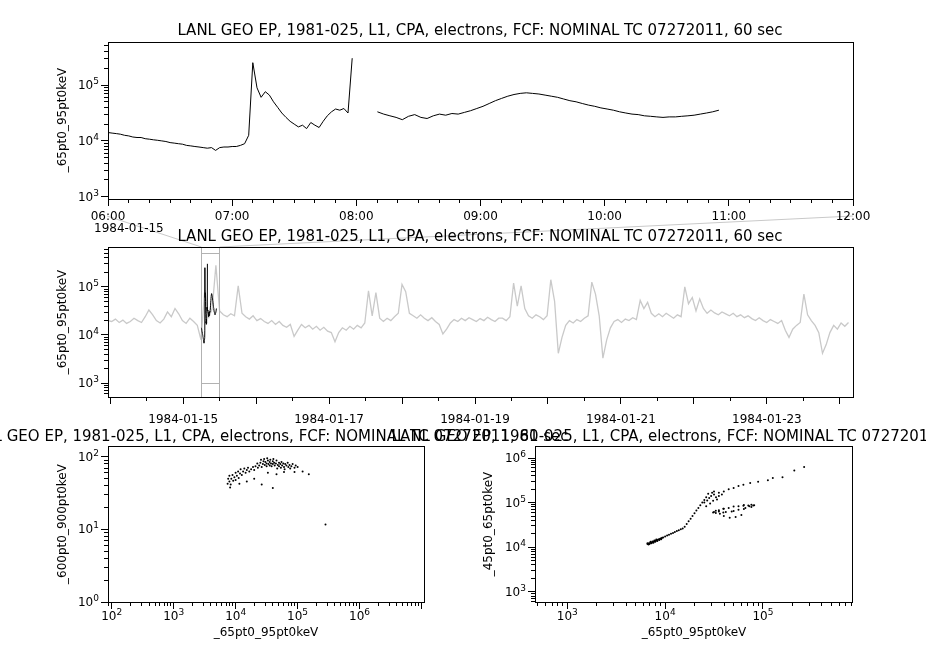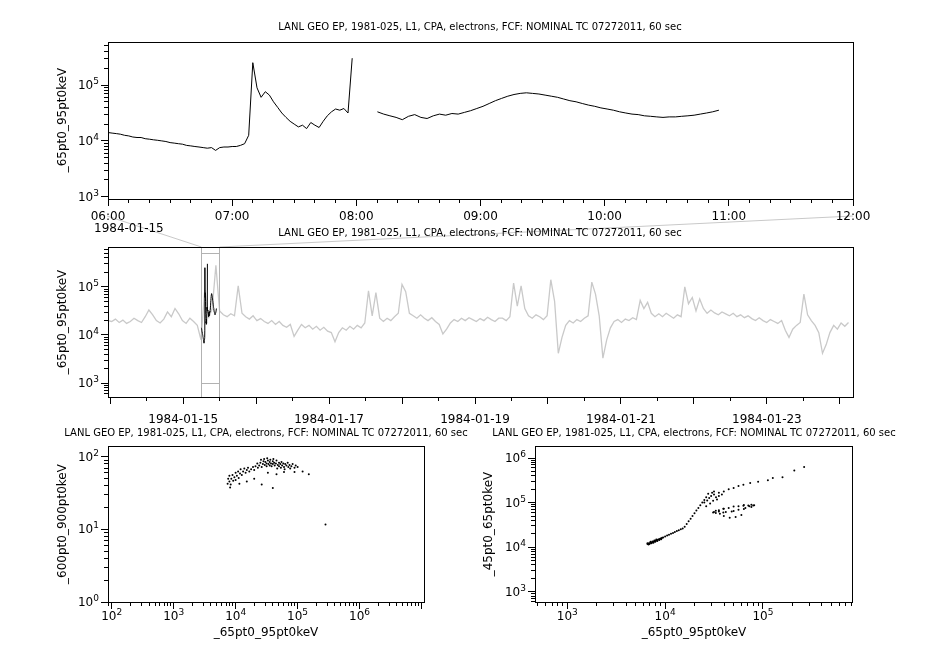--- a/index.html
+++ b/index.html
@@ -1,19 +1,19 @@
 <!DOCTYPE html>
 <html><head>
 <meta charset="utf-8">
 <style>
   html,body{margin:0;padding:0;background:#fff;}
   .screen{position:relative;width:926px;height:647px;background:#fff;overflow:hidden;
           font-family:"DejaVu Sans","Liberation Sans",sans-serif;color:#000;}
   #charts-canvas{position:absolute;left:0;top:0;}
-  .title{position:absolute;font-size:10px;white-space:nowrap;transform:translateX(-50%);}
+  .title{position:absolute;font-size:15px;white-space:nowrap;transform:translateX(-50%);}
   .vlab{position:absolute;font-size:12px;white-space:nowrap;transform:translate(-50%,-50%) rotate(-90deg);}
   .xlab{position:absolute;font-size:12px;white-space:nowrap;transform:translateX(-50%);}
   .date{position:absolute;font-size:12px;white-space:nowrap;}
 </style>
 </head>
 <body>
 
 <div class="screen">
   <svg id="charts-canvas" width="926" height="647">
       <line x1="107" y1="216" x2="201.3986287952987" y2="247" stroke="#c9c9c9" stroke-width="1"></line>

